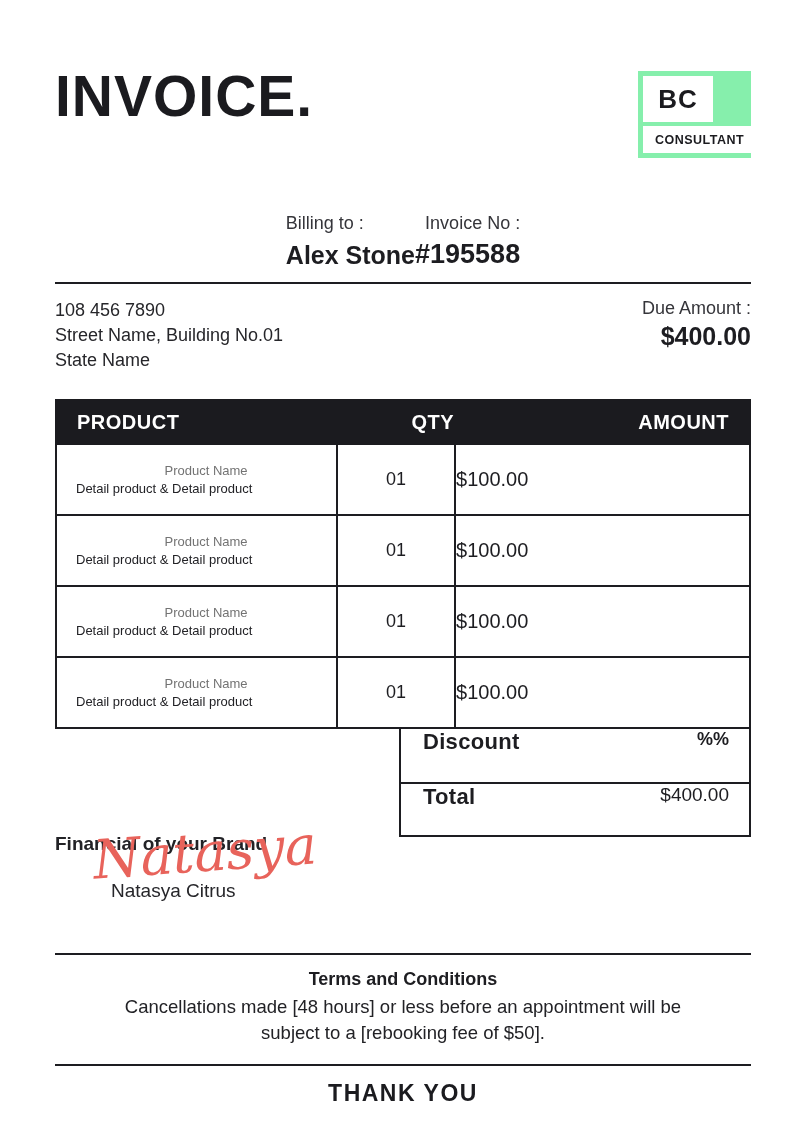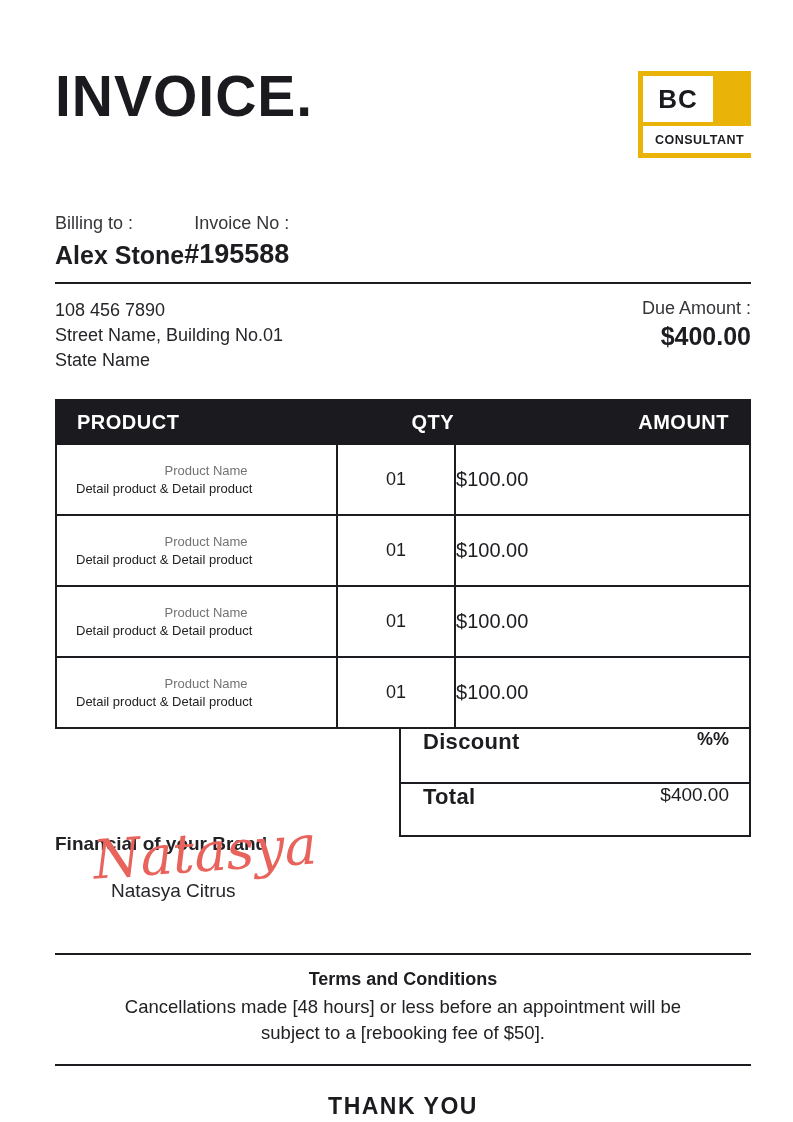--- a/index.html
+++ b/index.html
@@ -26,21 +26,21 @@
   .invoice-title {
     font-size: 57px;
     font-weight: bold;
     letter-spacing: 1px;
     line-height: 1;
     color: #1b1b1f;
   }
   .logo {
     width: 113px;
     height: 87px;
-    background: #eab308;
+    background: #86efac;
     position: relative;
     flex-shrink: 0;
     margin-top: 3px;
   }
   .logo-bc {
     position: absolute;
     left: 5px; top: 5px;
     width: 70px; height: 46px;
     background: #ffffff;
     display: flex;
@@ -62,21 +62,21 @@
     font-size: 12.5px;
     font-weight: bold;
     color: #1b1b1f;
     letter-spacing: 0.5px;
   }
 
   
   .billing-top {
     margin-top: 55px;
     display: flex;
-    justify-content: flex-start;
+    justify-content: center;
     align-items: flex-end;
   }
   .label-sm { font-size: 18px; color: #35353a; }
   .billing-name { font-size: 25px; font-weight: bold; margin-top: 7px; }
   .invoice-no { font-size: 27px; font-weight: bold; margin-top: 5px; text-align: right; }
   .right-col { text-align: right; }
   .divider {
     border: none;
     border-top: 2.5px solid #1d1d21;
     margin: 12px 0 14px 0;
@@ -180,21 +180,21 @@
     text-align: center;
   }
   .terms-title { font-size: 18px; font-weight: bold; }
   .terms-body { font-size: 18.5px; line-height: 26px; margin-top: 4px; color: #222226; }
   .footer-rule {
     border: none;
     border-top: 2.5px solid #1d1d21;
     margin: 18px 0 0 0;
   }
   .thank-you {
-    margin-top: 27px;
+    margin-top: 14px;
     text-align: center;
     font-size: 23px;
     font-weight: bold;
     letter-spacing: 1.5px;
     color: #1b1b1f;
   }
 </style>
 </head>
 <body>
 

